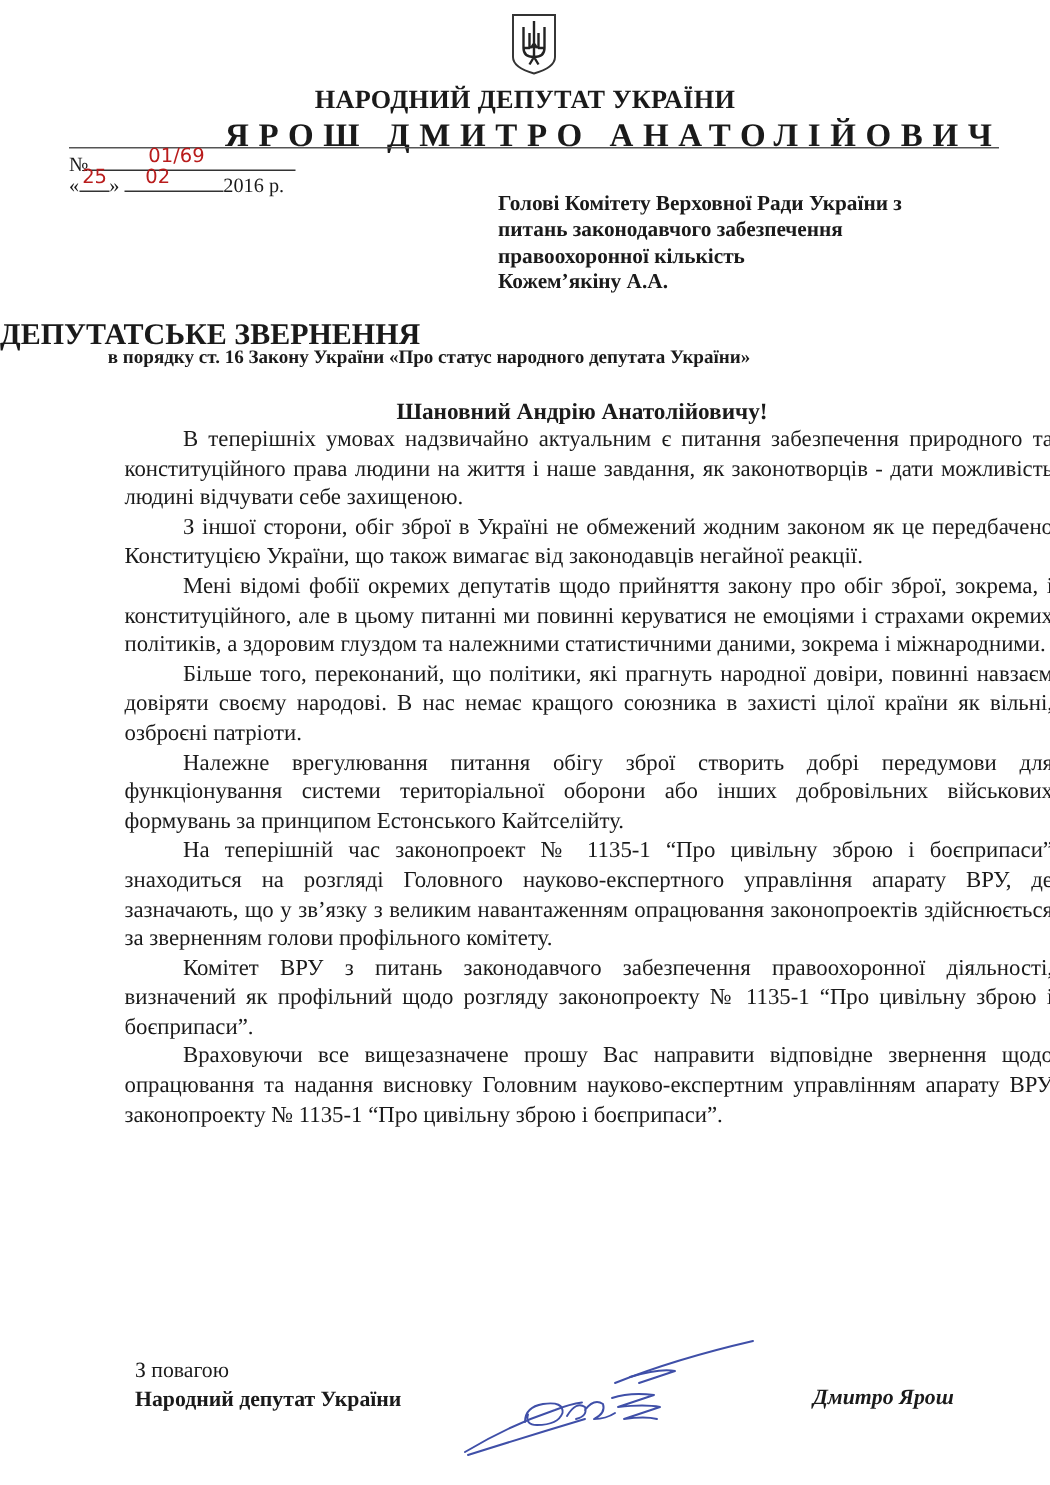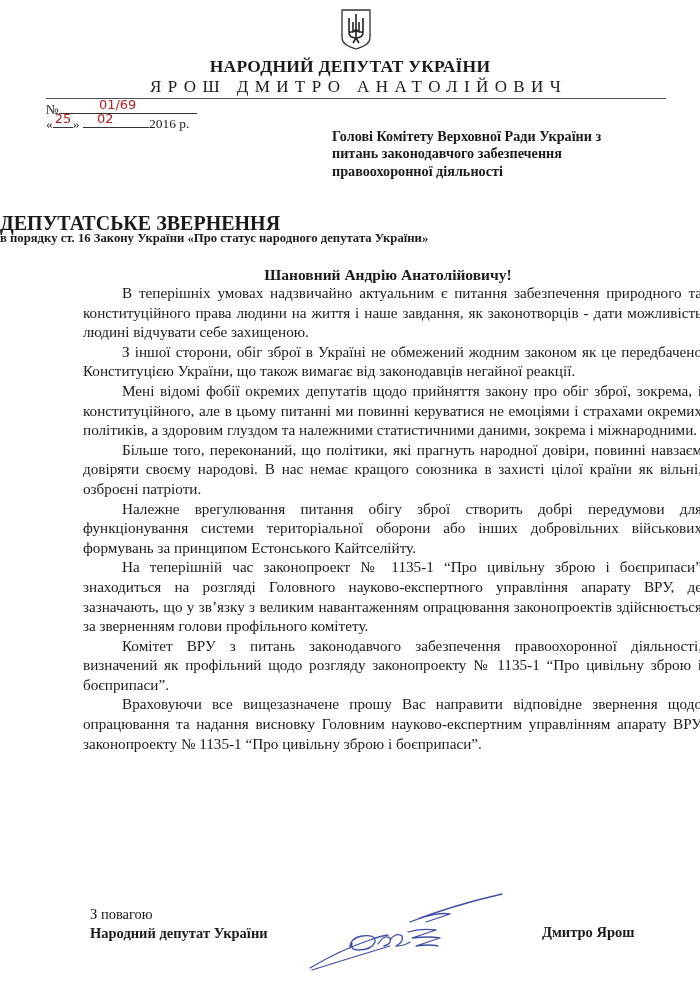--- a/index.html
+++ b/index.html
@@ -11,21 +11,21 @@
   .page { position: absolute; left: 0; top: 0; width: 700px; height: 990px; }
 
   .coat { position: absolute; left: 340px; top: 8px; width: 32px; height: 42px; }
 
   .hdr-title {
     position: absolute; left: 0; width: 700px; top: 56px;
     text-align: center; font-weight: bold; font-size: 17.5px; letter-spacing: 0.2px;
   }
   .hdr-name {
     position: absolute; left: 150px; top: 77px;
-    font-weight: normal; font-size: 17px; letter-spacing: 6.4px; white-space: nowrap;
+    font-weight: bold; font-size: 22px; letter-spacing: 6.4px; white-space: nowrap;
   }
   .hdr-rule {
     position: absolute; left: 46px; top: 98px; width: 620px; height: 0;
     border-top: 1.5px solid #555;
   }
 
   .reg { position: absolute; left: 46px; font-size: 13.5px; white-space: nowrap; }
   .reg-num { top: 100px; }
   .reg-date { top: 114px; }
   .uline { display: inline-block; border-bottom: 1px solid #333; height: 13px; vertical-align: baseline; position: relative; }
@@ -39,39 +39,39 @@
     font-weight: bold; font-size: 14.2px; line-height: 17.4px;
   }
   .addressee div { white-space: nowrap; }
 
   .title {
     position: absolute; left: 0; width: 568px; top: 212px;
     font-weight: bold; font-size: 20px;
   }
   .subtitle {
     position: absolute; left: 0; width: 572px; top: 231px;
-    font-weight: bold; font-size: 12.7px;
+    text-align: center; font-weight: bold; font-size: 12.7px;
   }
   .greeting {
     position: absolute; left: 0; width: 700px; top: 266px;
     text-align: center; font-weight: bold; font-size: 15.5px; padding-left: 38px;
   }
 
   .body {
     position: absolute; left: 47px; top: 283px; width: 619px;
     font-size: 15.2px; line-height: 19.6px; text-align: justify; margin-left: 36px;
   }
   .body p { margin: 0; text-indent: 39px; }
 
   .closing {
     position: absolute; left: 46px; top: 905px; font-size: 14.5px; line-height: 19px; margin-left: 44px;
   }
   .closing .pos { font-weight: bold; }
   .sign-name {
-    position: absolute; left: 542px; top: 924px; font-weight: bold; font-size: 14.5px; white-space: nowrap;
+    position: absolute; left: 542px; top: 924px; font-weight: bold; font-size: 14.5px; white-space: nowrap; font-style: italic;
   }
   .signature { position: absolute; left: 280px; top: 888px; width: 240px; height: 96px; }
 </style>
 </head>
 <body>
 
 <div class="page">
 
   <svg class="coat" viewBox="0 0 32 42">
     <path d="M2 2 H30 V30 Q30 37 16 41 Q2 37 2 30 Z" fill="none" stroke="#333" stroke-width="1.3"></path>
@@ -87,21 +87,22 @@
   </div>
 
   <div class="reg reg-date">
     <span>«</span><span class="uline" style="width:20px;"><span class="hand" style="left:2px;">25</span></span><span>»</span>
     <span class="uline" style="width:66px;"><span class="hand" style="left:14px;">02</span></span><span>2016 р.</span>
   </div>
 
   <div class="addressee">
     <div>Голові   Комітету Верховної Ради України з</div>
     <div>питань законодавчого забезпечення</div>
-    <div>правоохоронної діяльності</div>
+    <div>правоохоронної кількість</div>
+    <div>Кожем’якіну А.А.</div>
   </div>
 
   <div class="title">ДЕПУТАТСЬКЕ ЗВЕРНЕННЯ</div>
   <div class="subtitle">в порядку ст. 16 Закону України «Про статус народного депутата України»</div>
   <div class="greeting">Шановний Андрію Анатолійовичу!</div>
 
   <div class="body">
     <p>В теперішніх умовах надзвичайно актуальним є питання забезпечення природного та конституційного права людини на життя і наше завдання, як законотворців - дати можливість людині відчувати себе захищеною.</p>
     <p>З іншої сторони, обіг зброї в Україні не обмежений жодним законом як це передбачено Конституцією України, що також вимагає від законодавців негайної реакції.</p>
     <p>Мені відомі фобії окремих депутатів щодо прийняття закону про обіг зброї, зокрема, і конституційного, але в цьому питанні ми повинні керуватися не емоціями і страхами окремих політиків, а здоровим глуздом та належними статистичними даними, зокрема і міжнародними.</p>

